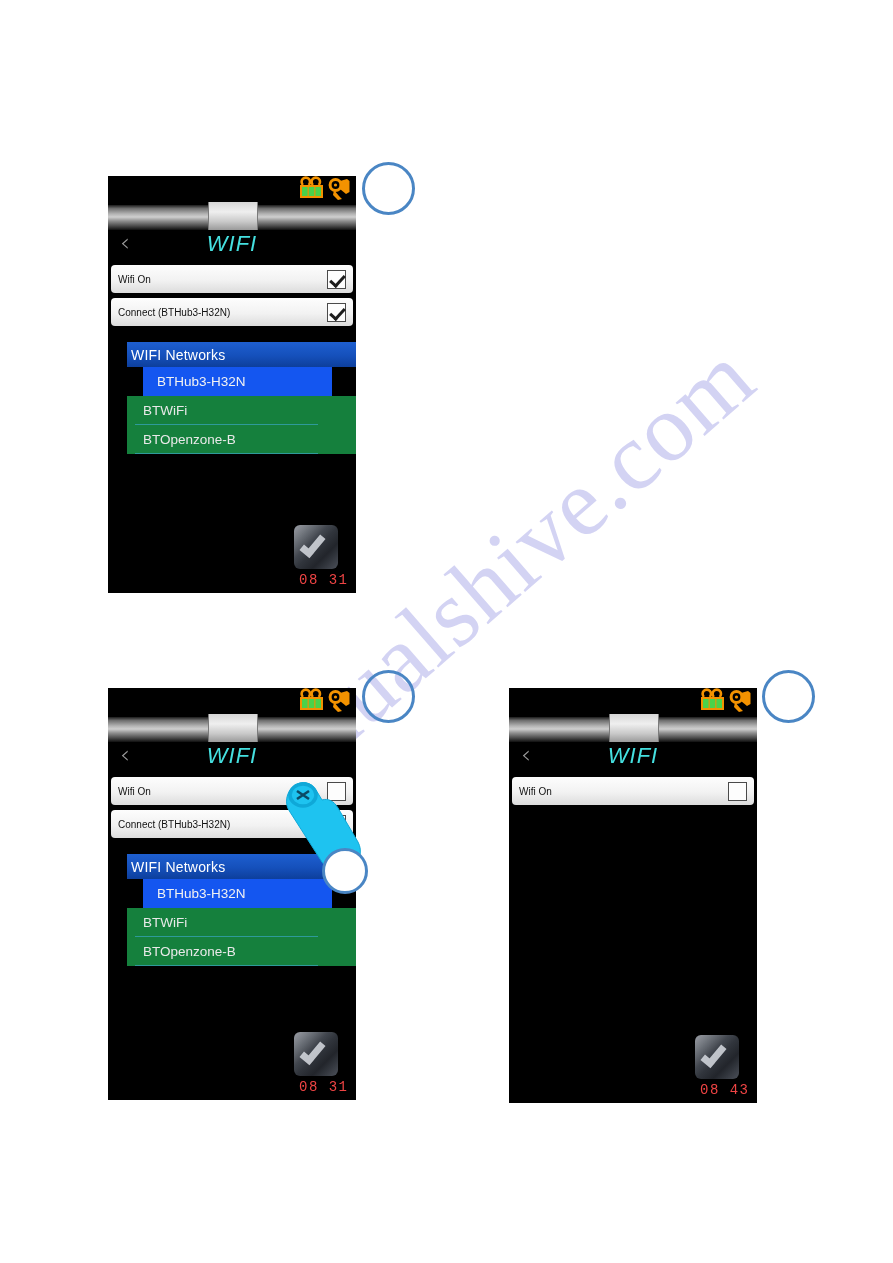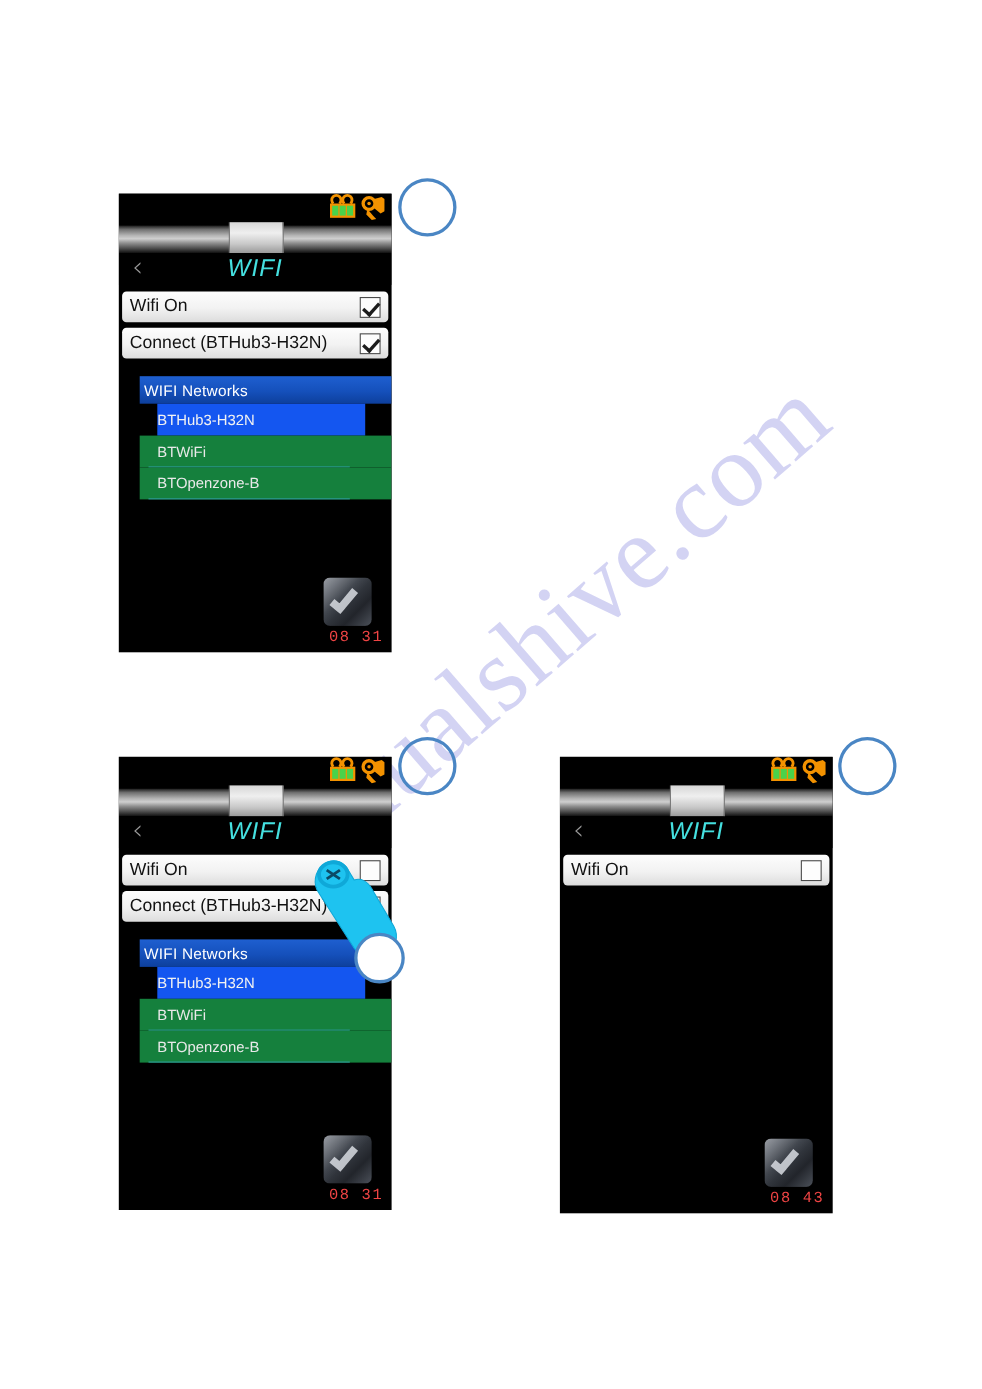--- a/index.html
+++ b/index.html
@@ -96,21 +96,21 @@
   .optrow {
     position: absolute; left: 3px;
     height: 28px;
     background: linear-gradient(to bottom, #fdfdfd 0%, #f2f2f2 55%, #dcdcdc 100%);
     border-radius: 4px;
     display: flex; align-items: center;
     padding: 0 7px;
   }
   .optrow .lbl {
     color: #111;
-    font-size: 16px;
+    font-size: 10px;
     font-family: "Liberation Sans", sans-serif;
     flex: 1;
   }
   .cbox {
     width: 19px; height: 19px;
     background: #fdfdfd;
     border: 1px solid #4a4a4a;
     position: relative;
     flex: 0 0 auto;
   }
@@ -141,21 +141,21 @@
     padding-left: 16px;
     color: #e9e9e9;
     font-size: 13.5px;
     background: #15803d;
     position: relative;
   }
   .netitem.sel {
     background: #1456f0;
     color: #f2f2f2;
     margin-left: 16px;
-    padding-left: 0;
+    padding-left: 14px;
     width: calc(100% - 40px);
   }
   .netitem.sep::after {
     content: "";
     position: absolute;
     left: 8px; right: 38px; bottom: 0;
     height: 1px;
     background: #2e9a9a;
   }
 

